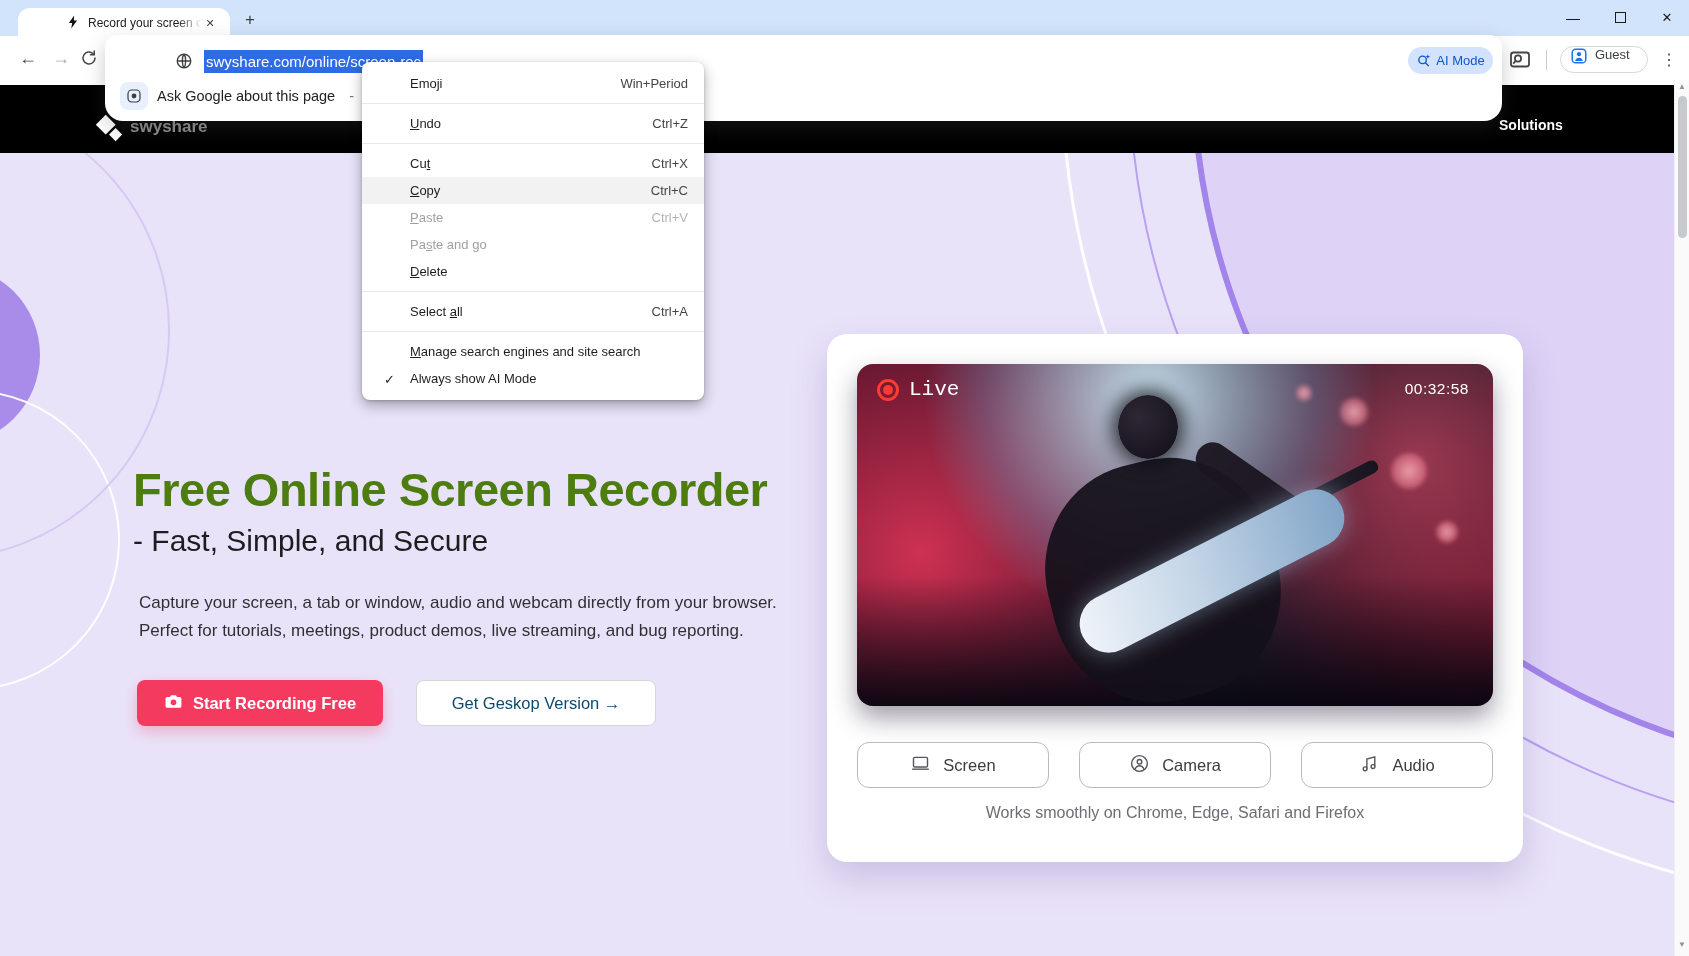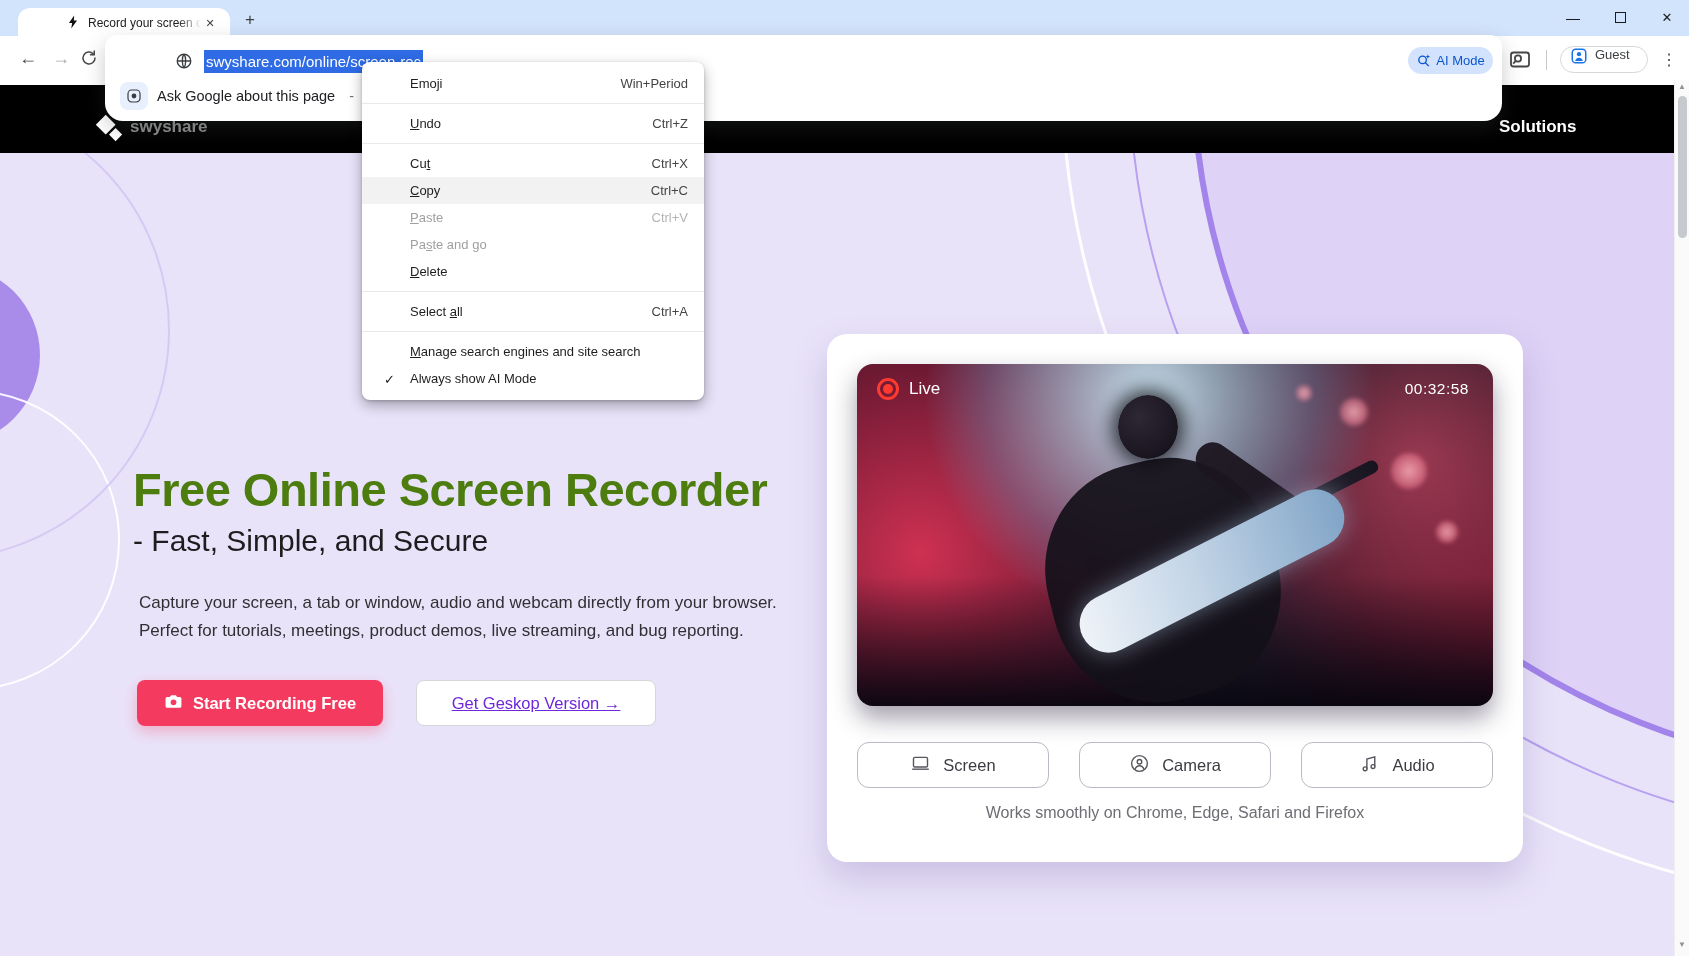--- a/index.html
+++ b/index.html
@@ -32,38 +32,38 @@
   .tooldiv { left:1546px; top:50px; width:1px; height:20px; background:#c6c9ce; z-index:31; }
   .guest { left:1560px; top:46px; width:88px; height:27px; border:1px solid #d5d7db; border-radius:14px; background:#fff; display:flex; gap:7px; padding-left:9px; z-index:31; }
   .guest-label { font-size:13px; color:#3c4043; }
   .kebab { left:1659px; top:47px; width:20px; height:26px; font-size:16px; color:#474747; text-align:center; line-height:26px; z-index:31; }
 
   
   .pagebg { left:0; top:80px; width:1689px; height:876px; background:#fff; z-index:1; }
   .topnav { left:0; top:85px; width:1689px; height:68px; background:#000; z-index:5; }
   .nav-logo { left:94px; top:114px; width:30px; height:28px; z-index:6; }
   .nav-brand { left:130px; top:117px; font-size:17px; font-weight:bold; color:#8f8f8f; z-index:6; }
-  .nav-link { left:1499px; top:117px; font-size:17px; font-weight:bold; color:#fff; z-index:6; }
+  .nav-link { left:1499px; top:117px; font-size:14px; font-weight:bold; color:#fff; z-index:6; }
 
   .hero { left:0; top:153px; width:1689px; height:803px; background:#e9e3f9; overflow:hidden; z-index:2; }
   .circle { position:absolute; border-radius:50%; }
   .disc-tr   { left:1194px; top:-794px; width:1412px; height:1412px; background:#ded2f6; }
   .ring-tr1  { left:1190px; top:-798px; width:1420px; height:1420px; border:6px solid #a284ea; }
   .ring-tr2  { left:1128px; top:-860px; width:1544px; height:1544px; border:2px solid #b7a1f0; }
   .ring-tr3  { left:1060px; top:-928px; width:1680px; height:1680px; border:3px solid rgba(255,255,255,.95); }
   .blob-l    { left:-140px; top:112px; width:180px; height:180px; background:#a98cea; }
   .ring-l1   { left:-180px; top:237px; width:300px; height:300px; border:2.5px solid rgba(255,255,255,.92); }
   .ring-l2   { left:-290px; top:-53px; width:460px; height:460px; border:2px solid #d6caf4; }
 
   .h1 { left:133px; top:309px; font-size:47px; font-weight:bold; letter-spacing:-0.5px; color:#4d7c0f; z-index:3; }
   .h2 { left:133px; top:371px; font-size:30px; font-weight:500; color:#1d1d1f; z-index:3; }
   .desc { left:139px; top:436px; font-size:17px; line-height:28px; color:#303034; z-index:3; }
   .cta { top:527px; height:46px; border-radius:8px; display:flex; align-items:center; justify-content:center; gap:10px; z-index:3; cursor:pointer; }
   .cta-pink { left:137px; width:246px; background:#f43b5f; color:#fff; font-size:16.5px; font-weight:600; box-shadow:0 6px 14px rgba(244,59,95,.3);align-items:center; }
-  .cta-white { left:416px; width:240px; background:#fff; border:1px solid #d6d6d9; color:#6d28d9; font-size:16.5px;text-decoration:underline; }
+  .cta-white { left:416px; width:240px; background:#fff; border:1px solid #d6d6d9; color:#0c4a6e; font-size:16.5px; }
 
   
   .card { left:827px; top:181px; width:696px; height:528px; background:#fff; border-radius:20px; box-shadow:0 16px 36px rgba(90,70,150,.22); z-index:4; }
   .video { left:30px; top:30px; width:636px; height:342px; border-radius:16px; overflow:hidden; box-shadow:0 12px 26px rgba(20,10,40,.4);
     background-color:#190f1d;
     background-image:
       linear-gradient(to top, rgba(8,6,16,.95) 0%, rgba(8,6,16,0) 38%),
       radial-gradient(circle 300px at 46% 10%, rgba(205,232,244,.95), rgba(120,160,200,.35) 55%, rgba(0,0,0,0) 75%),
       radial-gradient(circle 420px at 10% 55%, rgba(226,52,88,.9), rgba(150,20,55,.4) 60%, rgba(0,0,0,0) 80%),
       radial-gradient(circle 360px at 88% 28%, rgba(235,90,120,.55), rgba(0,0,0,0) 70%),
@@ -75,21 +75,21 @@
   .fig-neck { left:58%; top:38%; width:160px; height:13px; background:linear-gradient(90deg,#3a3340,#171420); border-radius:6px; transform:rotate(-27deg); }
   .fig-guitar { left:33%; top:52%; width:290px; height:58px; border-radius:30px; transform:rotate(-27deg); background:linear-gradient(100deg,#f0f4f9 0%,#c2d4e6 45%,#7fa3c6 100%); box-shadow:0 0 24px rgba(180,210,240,.45); }
   .bk { position:absolute; border-radius:50%; background:radial-gradient(circle,#ffb7c0,rgba(255,138,160,.6) 60%, rgba(255,138,160,0)); filter:blur(2px); opacity:.8; }
   .bk1 { left:76%; top:10%; width:28px; height:28px; }
   .bk2 { left:84%; top:26%; width:36px; height:36px; }
   .bk3 { left:91%; top:46%; width:22px; height:22px; }
   .bk4 { left:69%; top:6%; width:16px; height:16px; }
   .live { left:20px; top:14px; display:flex; align-items:center; gap:10px; }
   .live-ring { width:22px; height:22px; border:3px solid #ff3b30; border-radius:50%; position:relative; }
   .live-ring i { position:absolute; left:50%; top:50%; width:10px; height:10px; margin:-5px 0 0 -5px; background:#ff3b30; border-radius:50%; }
-  .live-label { font-size:17px; color:#fff; }
+  .live-label { font-size:21px; color:#fff;font-family:Liberation Mono, monospace; }
   .timer { right:24px; top:16px; font-size:15.5px; color:#fff; letter-spacing:.5px; }
   .srcbtn { top:408px; width:192px; height:46px; border:1.5px solid #b9bac2; border-radius:12px; background:#fff; display:flex; align-items:center; justify-content:center; gap:12px; font-size:16.5px; color:#3c3c43; cursor:pointer; }
   .src1 { left:30px; } .src2 { left:252px; } .src3 { left:474px; }
   .caption { left:0; top:470px; width:696px; text-align:center; font-size:16px; color:#6d6d74; }
 
   
   .panel { left:105px; top:35px; width:1397px; height:86px; background:#fff; border-radius:12px 12px 18px 18px; box-shadow:0 8px 20px rgba(60,64,67,.28); z-index:40; }
   .urlrow { left:0; top:10px; width:1290px; height:32px; display:flex; align-items:center;padding-left:47px; }
   .globe { margin-left:23px; width:18px; height:18px; }
   .urlsel { margin-left:11px; font-size:15px; background:#2e6be4; color:#fff; padding:3px 2px; white-space:nowrap; }

